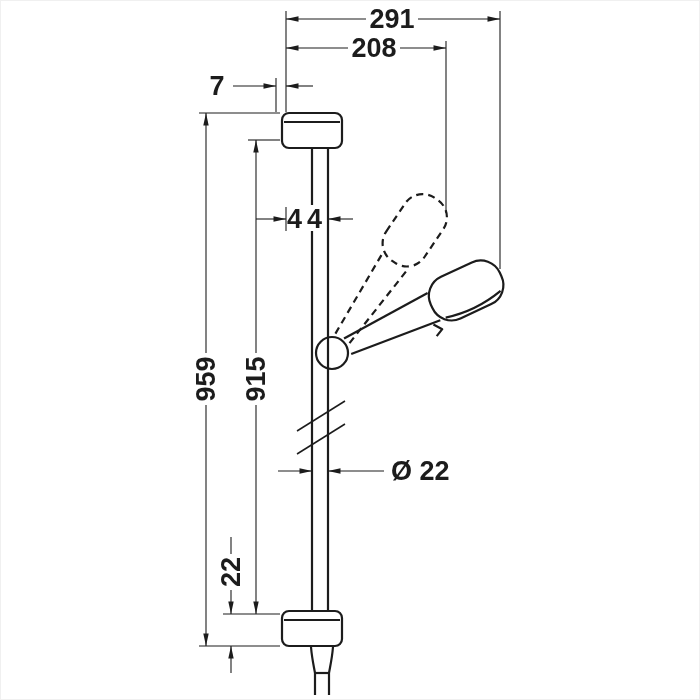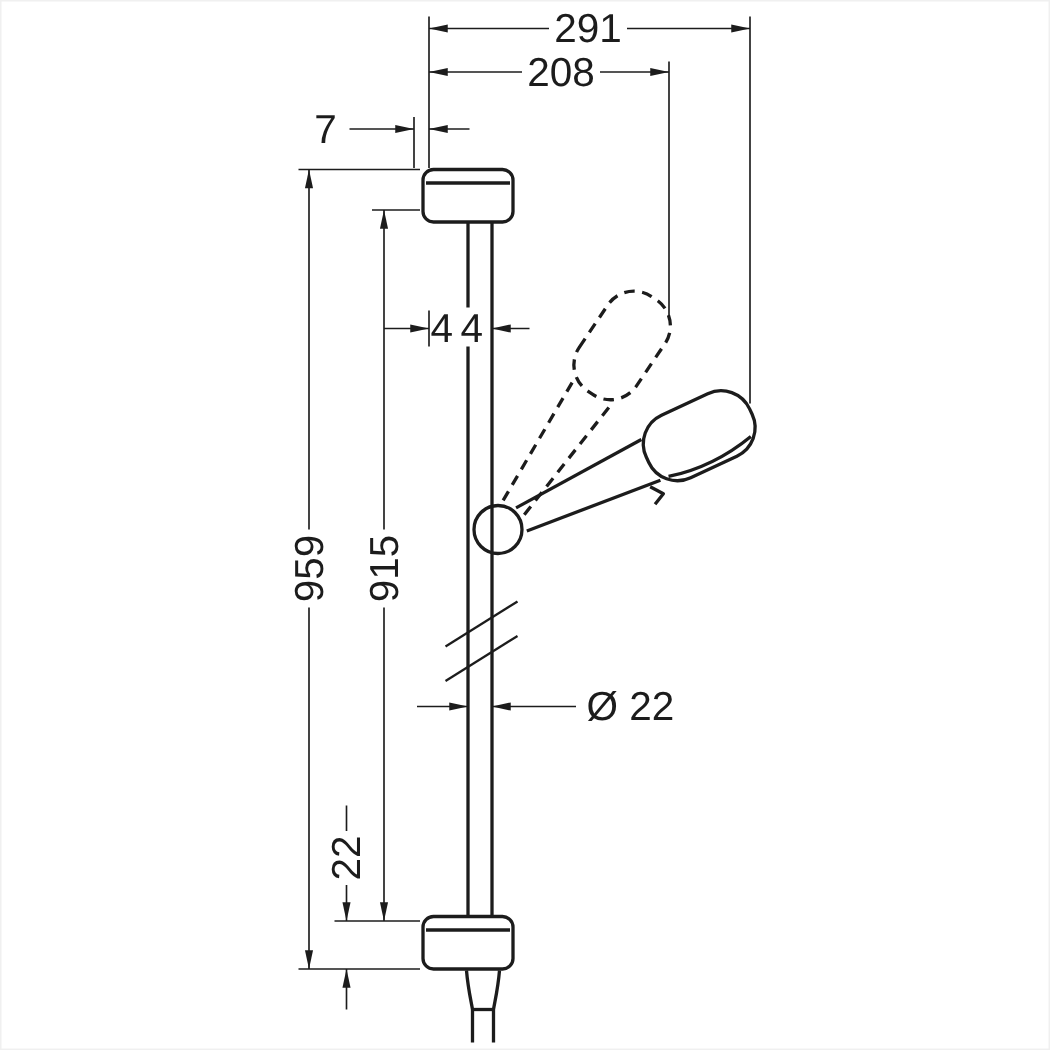--- a/index.html
+++ b/index.html
@@ -1,20 +1,21 @@
 <!DOCTYPE html>
 <html><head>
 <meta charset="utf-8">
 <style>
   html,body{margin:0;padding:0;background:#fff;}
   .frame{
     width:700px;height:700px;box-sizing:border-box;
     background:#ffffff;border:1px solid #f0f0f0;
     position:relative;overflow:hidden;
     font-family:"Liberation Sans",sans-serif;
+    font-weight:bold;
   }
   svg{display:block;}
   .thick{stroke:#1c1c1c;stroke-width:2.2;fill:none;stroke-linejoin:round;}
   .thin{stroke:#1c1c1c;stroke-width:1.1;fill:none;}
   .brk{stroke:#1c1c1c;stroke-width:1.5;fill:none;}
   .dashed{stroke-dasharray:7 5;}
   text{font-family:"Liberation Sans",sans-serif;font-size:27px;fill:#1c1c1c;}
 </style>
 </head>
 <body>

